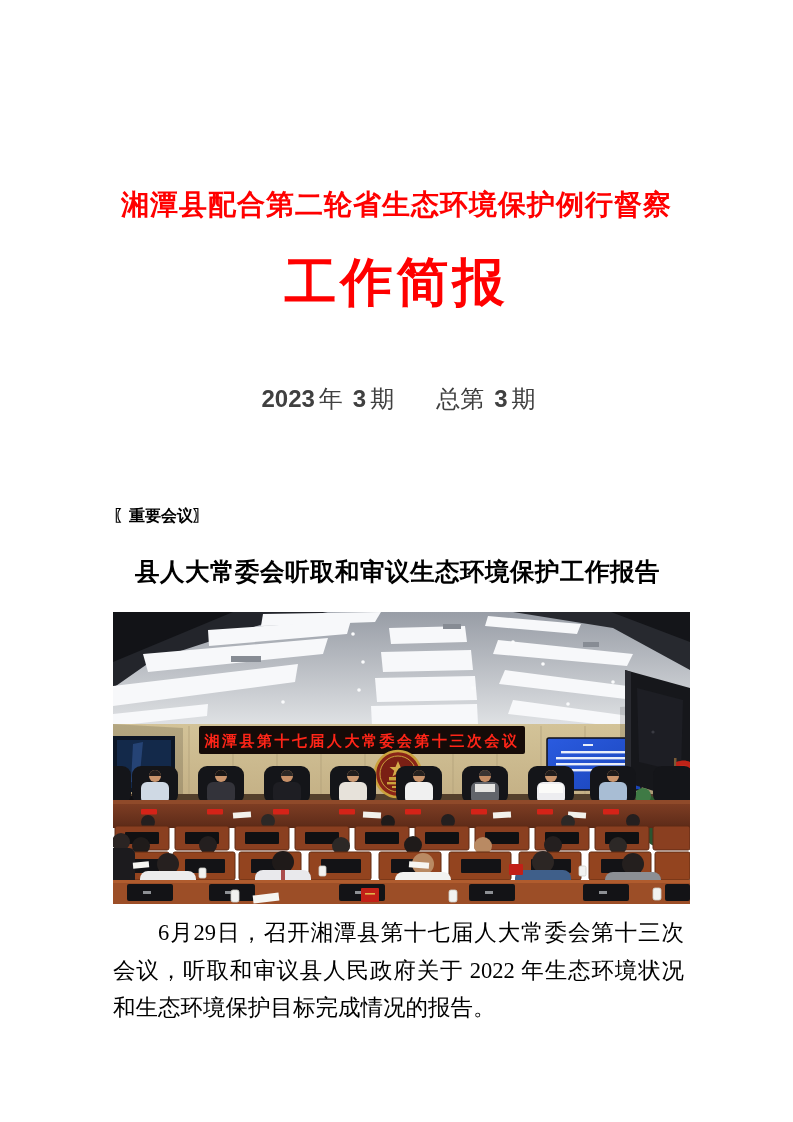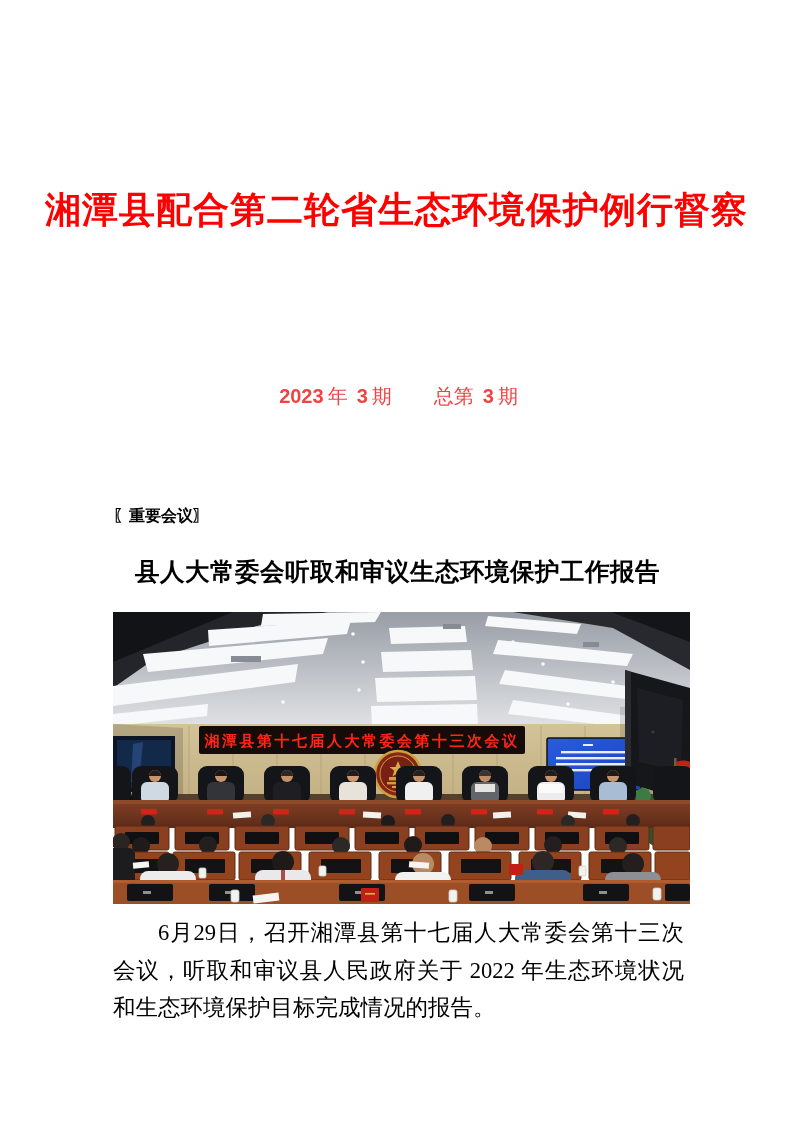--- a/index.html
+++ b/index.html
@@ -7,33 +7,33 @@
     position:relative;
     width:793px;height:1122px;
     background:#ffffff;
     overflow:hidden;
     font-family:"Liberation Serif","DejaVu Serif",serif;
     color:#000;
   }
   .title-line1{
     position:absolute;top:186px;left:0;right:0;
     text-align:center;
-    font-size:36px;font-weight:bold;color:#ff0000;
+    font-size:28px;font-weight:bold;color:#ff0000;
     letter-spacing:1px;
   }
   .title-main{
     position:absolute;top:248px;left:0;right:0;
     text-align:center;
     font-size:52px;font-weight:bold;color:#ff0000;
     letter-spacing:4px;
   }
   .issue-line{
     position:absolute;top:383px;left:0;right:0;
     text-align:center;
-    font-size:20px;color:#ef4444;
+    font-size:24px;color:#404040;
   }
   .issue-line .num{
     font-family:"Liberation Sans","DejaVu Sans",sans-serif;
     font-weight:bold;
     padding:0 4px;
   }
   .issue-line .gap{display:inline-block;width:42px;}
   .publisher-line{
     position:absolute;top:427px;left:113px;width:569px;
     display:flex;justify-content:space-between;align-items:baseline;
@@ -67,20 +67,21 @@
     text-indent:2em;
   }
 </style>
 </head>
 <body>
 
 <div class="page">
 
   <div class="title-line1">湘潭县配合第二轮省生态环境保护例行督察</div>
 
+  <div class="title-main">工作简报</div>
 
   <div class="issue-line">
     <span class="num">2023</span><span>年</span>
     <span class="num">3</span><span>期</span><span class="gap"></span><span>总第</span>
     <span class="num">3</span><span>期</span>
   </div>
 
 
   <div class="section-label">〖重要会议〗</div>
 

